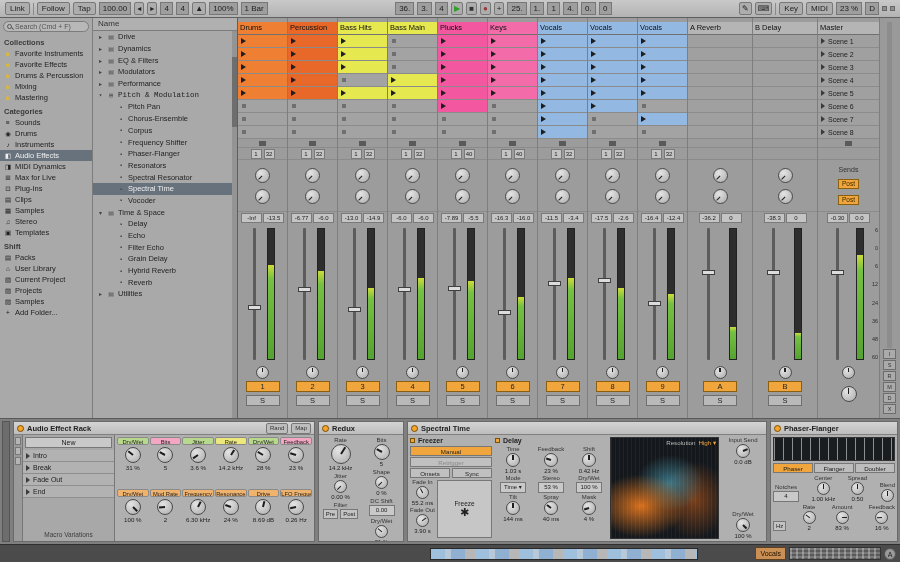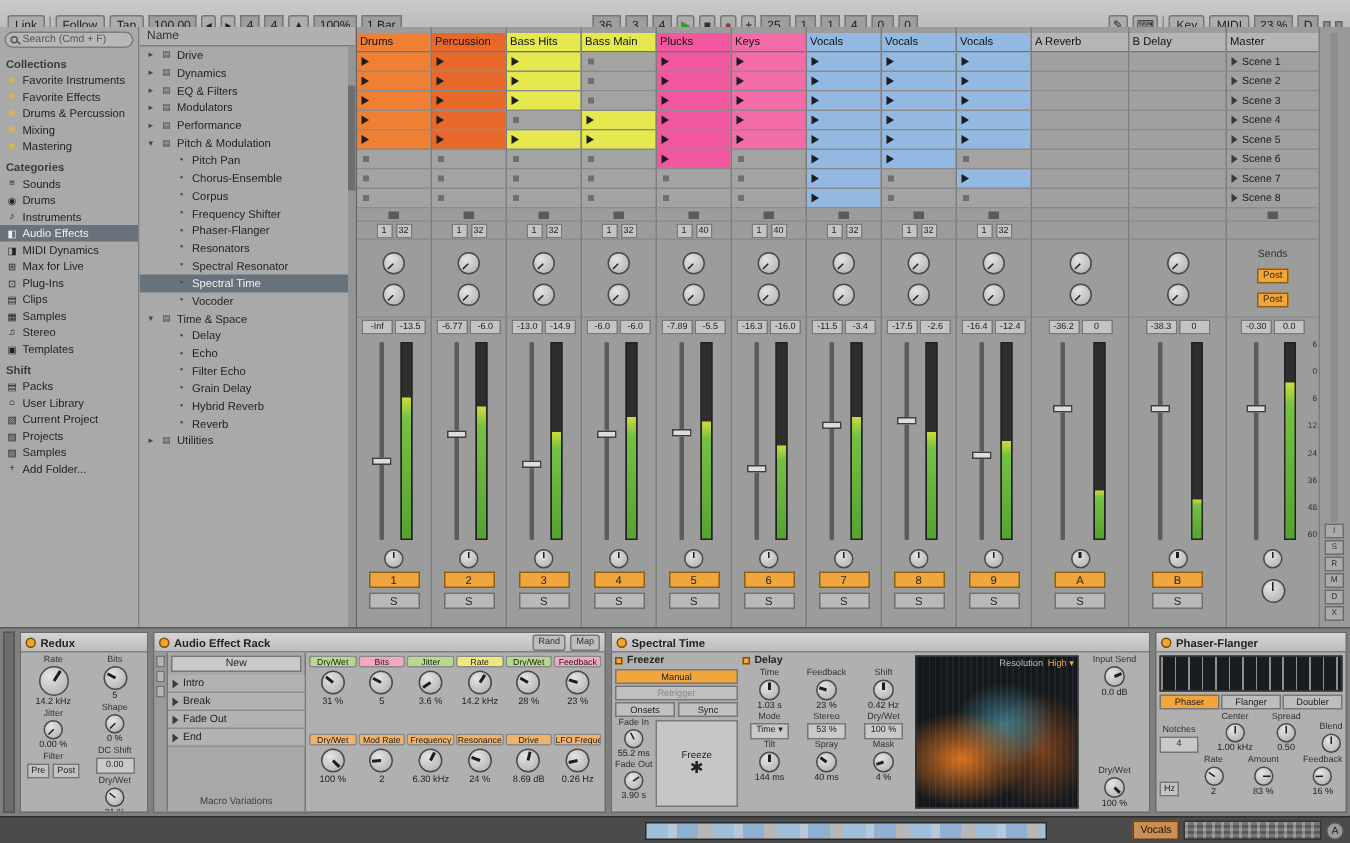--- a/index.html
+++ b/index.html
@@ -1,20 +1,20 @@
 <!DOCTYPE html>
 <html><head>
 <meta charset="utf-8">
 <style>
 *{box-sizing:border-box;margin:0;padding:0;}
 html,body{width:900px;height:562px;}
 body{font-family:"Liberation Sans","DejaVu Sans",sans-serif;background:#8d8d8d;color:#1c1c1c;font-size:9px;overflow:hidden;position:relative;}
 
 
-#toolbar{position:absolute;left:0;top:0;width:900px;height:34px;background:linear-gradient(#c9c9c9,#b3b3b3);border-bottom:1px solid #5f5f5f;display:flex;align-items:center;gap:3px;padding:0 5px;font-size:8px;}
+#toolbar{position:absolute;left:0;top:0;width:900px;height:18px;background:linear-gradient(#c9c9c9,#b3b3b3);border-bottom:1px solid #5f5f5f;display:flex;align-items:center;gap:3px;padding:0 5px;font-size:8px;}
 .tbtn{background:#adadad;border:1px solid #787878;border-radius:2px;padding:0 4px;line-height:11px;color:#222;white-space:nowrap;}
 .tbtn.icon{padding:0 2px;}
 .tbox{background:#9e9e9e;border:1px solid #777;padding:0 3px;line-height:11px;min-width:13px;text-align:center;color:#1d1d1d;white-space:nowrap;}
 .tsep{width:1px;height:12px;background:#8a8a8a;}
 .tspacer{flex:1;}
 .glyph-play{color:#2f9e25;}
 .glyph-stop{color:#333;}
 .glyph-rec{color:#993a3a;}
 .led{width:5px;height:5px;background:#8f8f8f;border:1px solid #666;}
 
@@ -320,21 +320,21 @@
           <div class="titem" style="padding-left: 4px;">
             <span class="exp">▸</span>
             <span class="tic">▤</span>
             <span>Modulators</span>
           </div>
           <div class="titem" style="padding-left: 4px;">
             <span class="exp">▸</span>
             <span class="tic">▤</span>
             <span>Performance</span>
           </div>
-          <div class="titem" style="padding-left: 4px;">
+          <div class="titem" style="padding-left: 4px; font-family: Liberation Mono, monospace;">
             <span class="exp">▾</span>
             <span class="tic">▤</span>
             <span>Pitch &amp; Modulation</span>
           </div>
           <div class="titem" style="padding-left: 14px;">
             <span class="exp"></span>
             <span class="tic">▪</span>
             <span>Pitch Pan</span>
           </div>
           <div class="titem" style="padding-left: 14px;">
@@ -1206,79 +1206,20 @@
         <div class="rs-box">M</div>
         <div class="rs-box">D</div>
         <div class="rs-box">X</div>
       </div>
     </div>
 </div>
 
 <div id="devices">
   <div id="device-strip"></div>
 
-  <div class="device" id="dev-redux">
-    <div class="dtitle">
-      <span class="power"></span>
-      <span class="dname">Redux</span>
-    </div>
-    <div class="dbody reduxbody">
-      <div class="rcol" id="redux-col1">
-          <div class="kcell">
-            <div class="klabel">Rate</div>
-            <div class="knob" style="height: 20px; width: 20px;">
-              <div class="pointer" style="transform: rotate(32.4deg);"></div>
-            </div>
-            <div class="kval">14.2 kHz</div>
-          </div>
-          <div class="kcell">
-            <div class="klabel">Jitter</div>
-            <div class="knob" style="height: 13px; width: 13px;">
-              <div class="pointer" style="transform: rotate(-135deg);"></div>
-            </div>
-            <div class="kval">0.00 %</div>
-          </div>
-          <div class="kcell">
-            <div class="klabel">Filter</div>
-            <div class="st-row">
-              <span class="minibtn">Pre</span>
-              <span class="minibtn">Post</span>
-            </div>
-          </div>
-        </div>
-      <div class="rcol" id="redux-col2">
-          <div class="kcell">
-            <div class="klabel">Bits</div>
-            <div class="knob" style="height: 16px; width: 16px;">
-              <div class="pointer" style="transform: rotate(-62.1deg);"></div>
-            </div>
-            <div class="kval">5</div>
-          </div>
-          <div class="kcell">
-            <div class="klabel">Shape</div>
-            <div class="knob" style="height: 13px; width: 13px;">
-              <div class="pointer" style="transform: rotate(-135deg);"></div>
-            </div>
-            <div class="kval">0 %</div>
-          </div>
-          <div class="kcell">
-            <div class="klabel">DC Shift</div>
-            <div class="minibox">0.00</div>
-          </div>
-          <div class="kcell">
-            <div class="klabel">Dry/Wet</div>
-            <div class="knob" style="height: 13px; width: 13px;">
-              <div class="pointer" style="transform: rotate(-51.3deg);"></div>
-            </div>
-            <div class="kval">31 %</div>
-          </div>
-        </div>
-    </div>
-  </div>
-
   <div class="device" id="dev-rack">
     <div class="dtitle">
       <span class="power"></span>
       <span class="dname">Audio Effect Rack</span>
       <span class="pill first">Rand</span>
       <span class="pill">Map</span>
     </div>
     <div class="dbody rackbody">
       <div class="rack-side">
           <div></div>
@@ -1384,20 +1325,79 @@
               <div class="pointer" style="transform: rotate(13.5deg);"></div>
             </div>
             <div class="mval">8.69 dB</div>
           </div>
           <div class="macro">
             <div class="mhead" style="background: rgb(240, 179, 110);">LFO Frequency</div>
             <div class="knob" style="height: 16px; width: 16px;">
               <div class="pointer" style="transform: rotate(-102.6deg);"></div>
             </div>
             <div class="mval">0.26 Hz</div>
+          </div>
+        </div>
+    </div>
+  </div>
+
+  <div class="device" id="dev-redux">
+    <div class="dtitle">
+      <span class="power"></span>
+      <span class="dname">Redux</span>
+    </div>
+    <div class="dbody reduxbody">
+      <div class="rcol" id="redux-col1">
+          <div class="kcell">
+            <div class="klabel">Rate</div>
+            <div class="knob" style="height: 20px; width: 20px;">
+              <div class="pointer" style="transform: rotate(32.4deg);"></div>
+            </div>
+            <div class="kval">14.2 kHz</div>
+          </div>
+          <div class="kcell">
+            <div class="klabel">Jitter</div>
+            <div class="knob" style="height: 13px; width: 13px;">
+              <div class="pointer" style="transform: rotate(-135deg);"></div>
+            </div>
+            <div class="kval">0.00 %</div>
+          </div>
+          <div class="kcell">
+            <div class="klabel">Filter</div>
+            <div class="st-row">
+              <span class="minibtn">Pre</span>
+              <span class="minibtn">Post</span>
+            </div>
+          </div>
+        </div>
+      <div class="rcol" id="redux-col2">
+          <div class="kcell">
+            <div class="klabel">Bits</div>
+            <div class="knob" style="height: 16px; width: 16px;">
+              <div class="pointer" style="transform: rotate(-62.1deg);"></div>
+            </div>
+            <div class="kval">5</div>
+          </div>
+          <div class="kcell">
+            <div class="klabel">Shape</div>
+            <div class="knob" style="height: 13px; width: 13px;">
+              <div class="pointer" style="transform: rotate(-135deg);"></div>
+            </div>
+            <div class="kval">0 %</div>
+          </div>
+          <div class="kcell">
+            <div class="klabel">DC Shift</div>
+            <div class="minibox">0.00</div>
+          </div>
+          <div class="kcell">
+            <div class="klabel">Dry/Wet</div>
+            <div class="knob" style="height: 13px; width: 13px;">
+              <div class="pointer" style="transform: rotate(-51.3deg);"></div>
+            </div>
+            <div class="kval">31 %</div>
           </div>
         </div>
     </div>
   </div>
 
   <div class="device" id="dev-spectral">
     <div class="dtitle">
       <span class="power"></span>
       <span class="dname">Spectral Time</span>
     </div>

